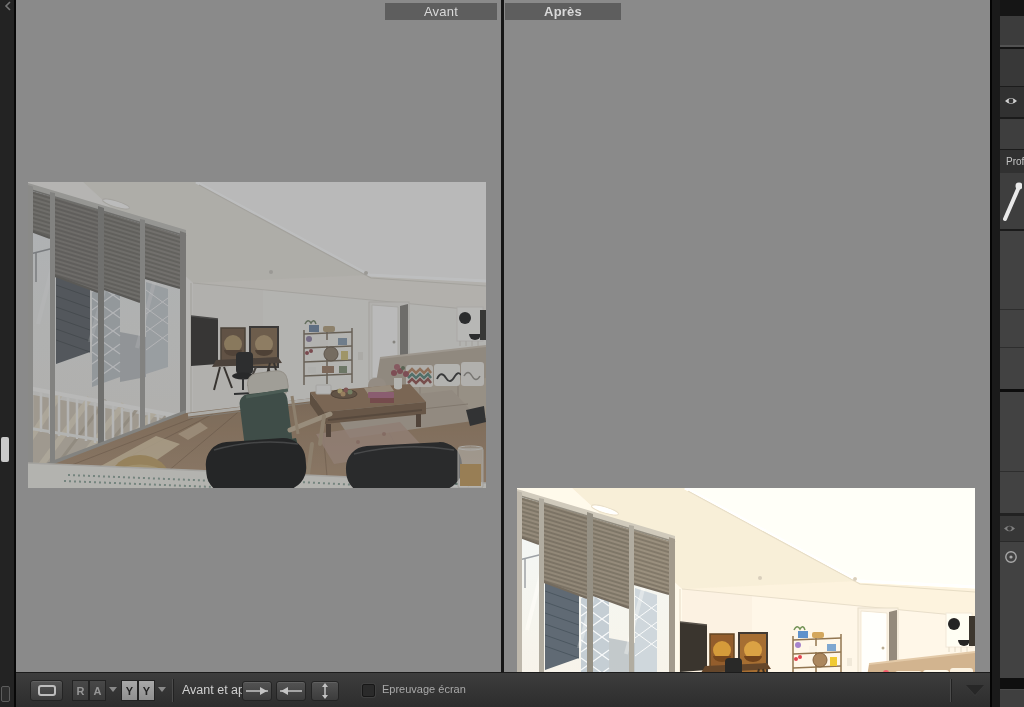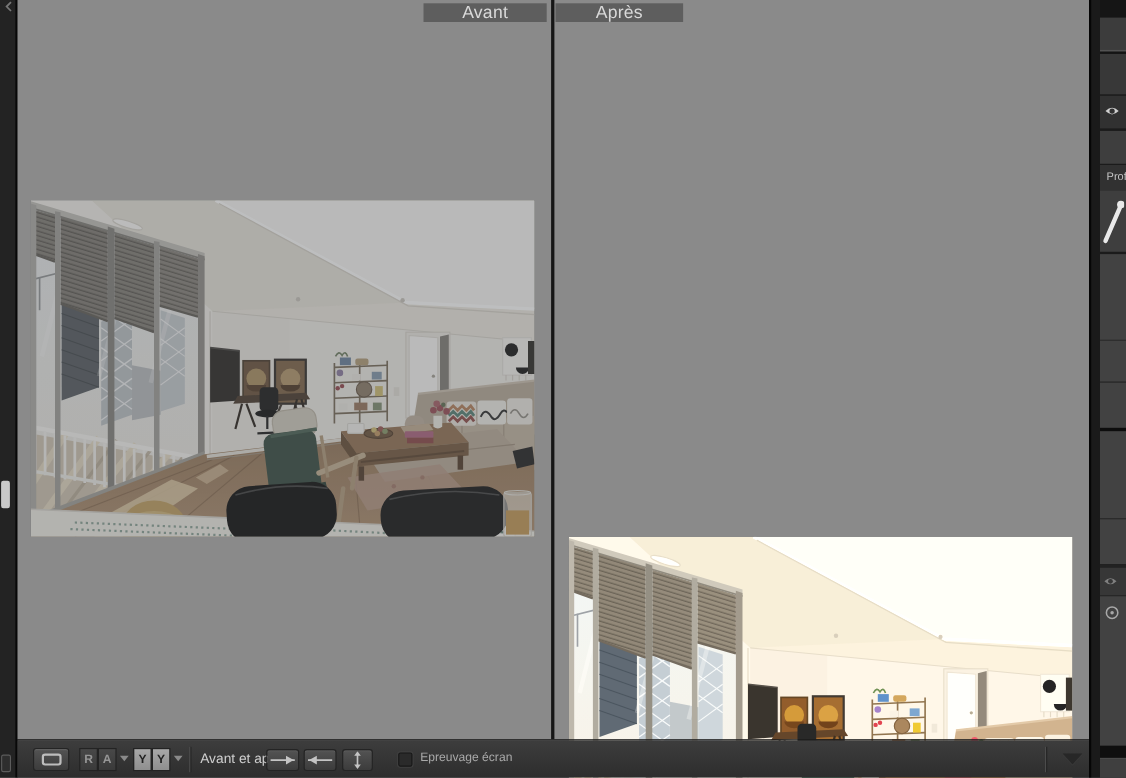--- a/index.html
+++ b/index.html
@@ -9,24 +9,24 @@
 
   
   .left-strip{position:absolute;left:0;top:0;width:16px;height:707px;background:#232323;border-right:2px solid #080808;}
   .chev-left{position:absolute;left:3px;top:1px;width:10px;height:10px;color:#6f6f6f;font-size:10px;line-height:10px;}
   .l-thumb{position:absolute;left:1px;top:437px;width:8px;height:25px;background:#c9c9c9;border-radius:2px;}
   .l-box{position:absolute;left:1px;top:686px;width:9px;height:16px;background:#2e2e2e;border:1px solid #5c5c5c;border-radius:2px;}
 
   
   .canvas{position:absolute;left:16px;top:0;width:974px;height:672px;background:#8a8a8a;}
   .pane-divider{position:absolute;left:485px;top:0;width:3px;height:672px;background:#161616;}
-  .label-bar{position:absolute;top:3px;height:17px;background:#5e5e5e;color:#d9d9d9;font-size:16px;
+  .label-bar{position:absolute;top:3px;height:17px;background:#5e5e5e;color:#d9d9d9;font-size:13px;
              display:flex;align-items:center;justify-content:center;letter-spacing:.2px;}
   .label-before{left:369px;width:112px;}
-  .label-after{left:489px;width:116px;}
+  .label-after{left:489px;width:116px;font-weight:bold;}
   .photo{position:absolute;top:182px;width:458px;height:306px;overflow:hidden;background:#777;}
   .photo-before{left:12px;}
   .photo-after{left:501px;}
   .photo svg{display:block;width:458px;height:306px;}
   .photo-before svg{filter:brightness(.79) saturate(.5) contrast(.97);}
   .photo-after  svg{filter:brightness(1.03) saturate(1.12) sepia(.05);}
   .cast{position:absolute;left:0;top:0;right:0;bottom:0;background:rgba(124,128,137,.13);pointer-events:none;}
 
   
   .toolbar{position:absolute;left:16px;top:672px;width:974px;height:35px;

